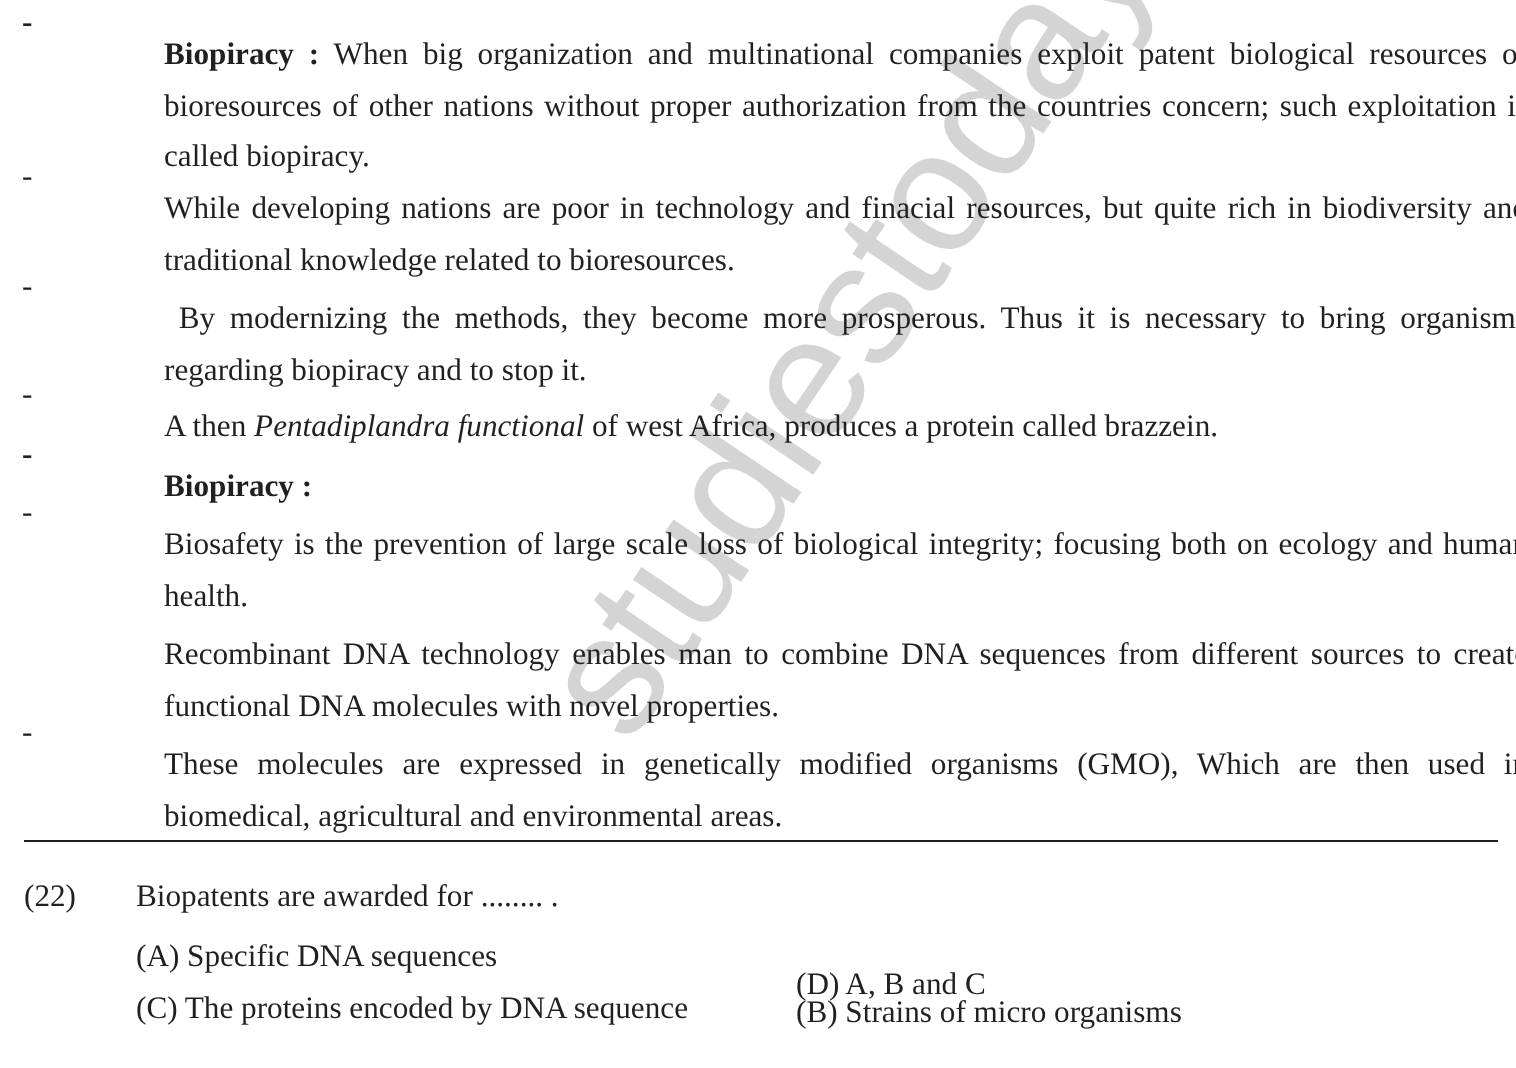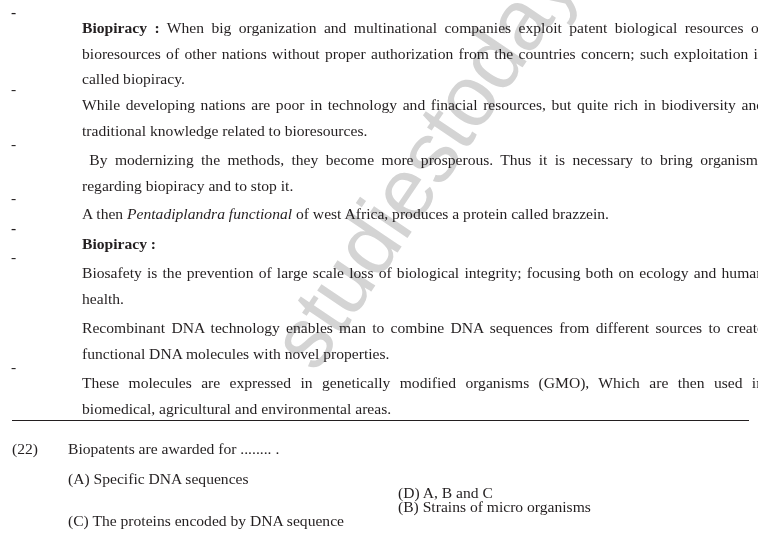--- a/index.html
+++ b/index.html
@@ -141,15 +141,15 @@
 
 </div>
 
 <div class="rule"></div>
 
 <div class="question">
   <span class="q-num">(22)</span>
   <span class="q-text">Biopatents are awarded for ........ .</span>
   <span class="opt" style="left:68px; top:30px;">(A) Specific DNA sequences</span>
   <span class="opt" style="left:398px; top:30px;margin-top:28px;">(B) Strains of micro organisms</span>
-  <span class="opt" style="left:68px; top:72px;text-align:right;">(C) The proteins encoded by DNA sequence</span>
+  <span class="opt" style="left:68px; top:56px;text-align:right;">(C) The proteins encoded by DNA sequence</span>
   <span class="opt" style="left:398px; top:44px;font-family:Liberation Serif, serif;">(D) A, B and C</span>
 </div>
 
 </body></html>

